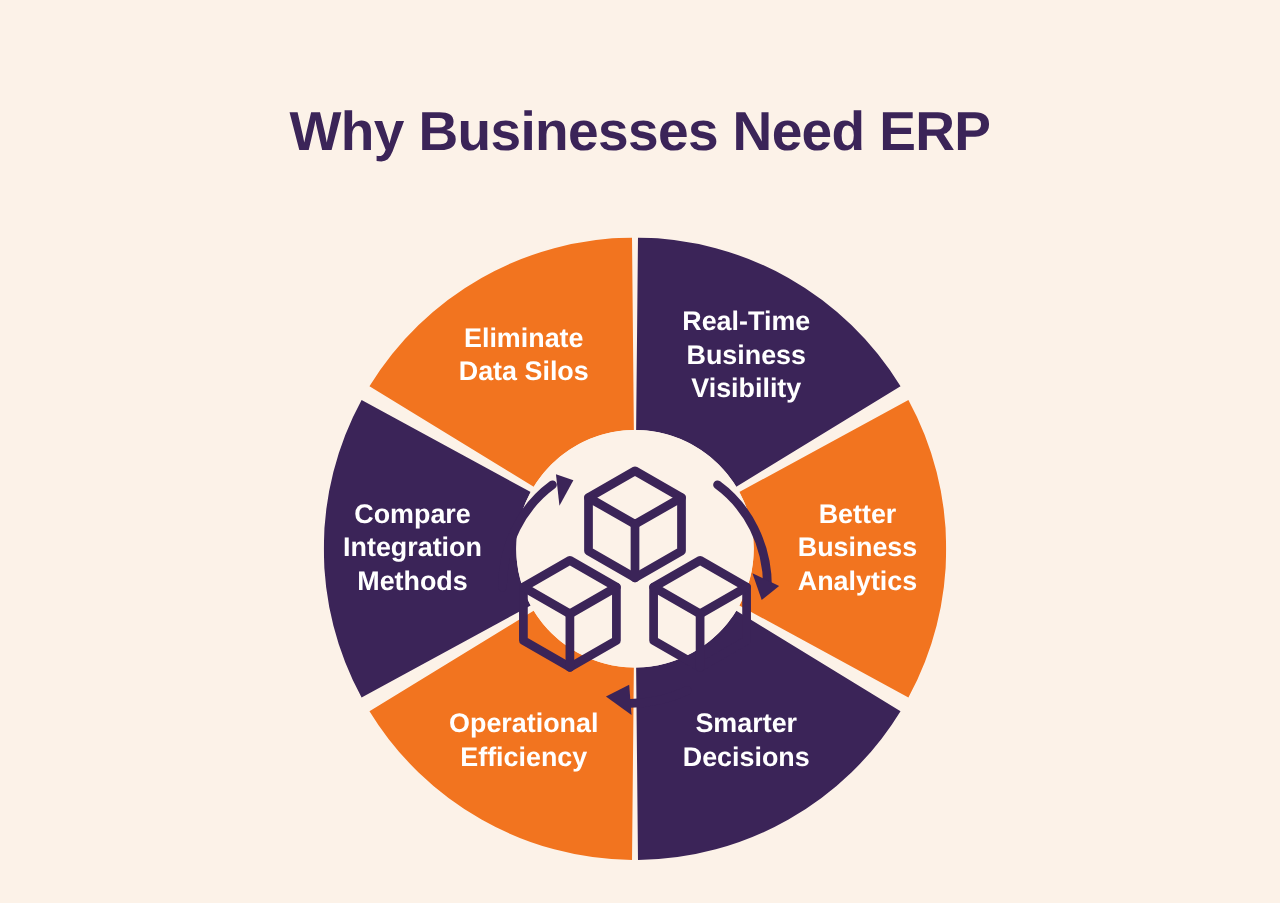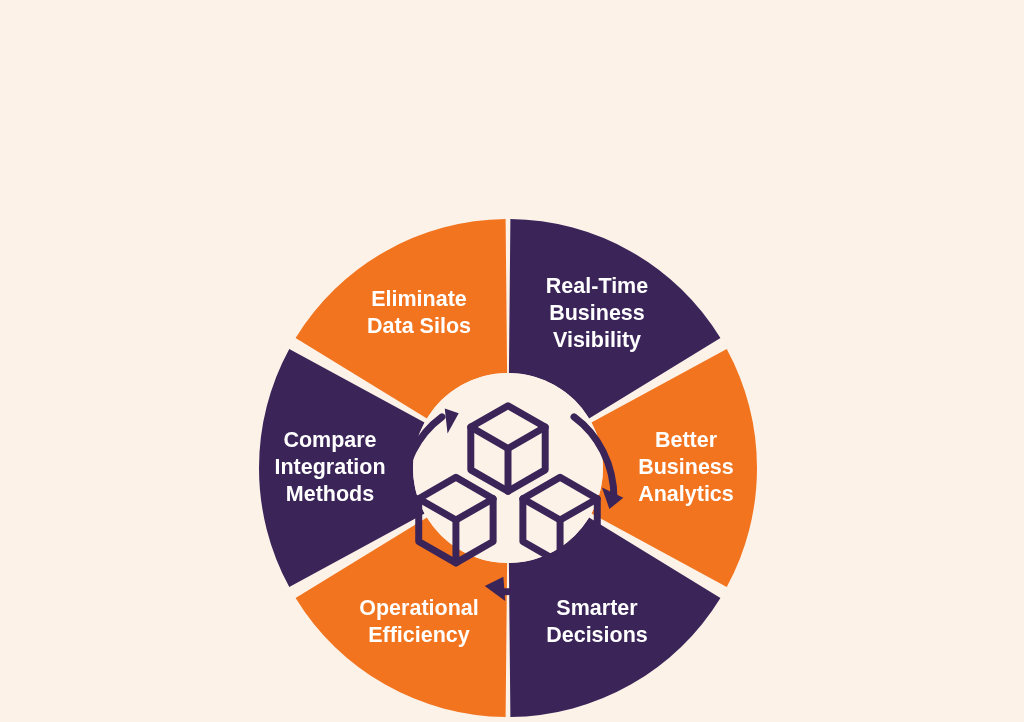--- a/index.html
+++ b/index.html
@@ -33,21 +33,21 @@
     line-height: 1.12;
     letter-spacing: -0.5px;
     font-family: "Liberation Sans", sans-serif;
   }
   .page-title .title-line {
     display: block;
   }
   #wheel-wrap {
     position: absolute;
     left: 259px;
-    top: 219px;
+    top: 190px;
     width: 498px;
     height: 498px;
   }
   svg.wheel {
     display: block;
     width: 498px;
     height: 498px;
   }
   .seg-label {
     fill: #ffffff;
@@ -67,20 +67,21 @@
   .icon-fill {
     fill: #3b2458;
   }
 </style>
 </head>
 <body>
 
 <div id="infographic">
 
   <h1 class="page-title">
+    <span class="title-line">Why Businesses Need ERP</span>
   </h1>
 
   <div id="wheel-wrap">
     <svg class="wheel" viewBox="0 0 498 498" xmlns="http://www.w3.org/2000/svg">
 
       <g id="segments">
           <path d="M 251.3901917021376 0.011472184706804 A 249 249 0 0 1 461.42085560672376 119.08318006005763 L 330.0441015367019 199.43334178998182 A 95 95 0 0 0 249.911920528928 154.00437693794035 Z" fill="#3b2458"></path>
           <path d="M 467.7216942502407 129.9965527209223 A 249 249 0 0 1 467.7216942502407 368.0034472790777 L 332.44803595892716 294.40292165266015 A 95 95 0 0 0 332.44803595892716 203.59707834733982 Z" fill="#f2741f"></path>
           <path d="M 461.42085560672376 378.91681993994234 A 249 249 0 0 1 251.3901917021377 497.9885278152932 L 249.91192052892805 343.9956230620596 A 95 95 0 0 0 330.0441015367019 298.56665821001815 Z" fill="#3b2458"></path>
           <path d="M 246.60980829786232 497.9885278152932 A 249 249 0 0 1 36.57914439327618 378.9168199399423 L 167.95589846329813 298.56665821001815 A 95 95 0 0 0 248.08807947107198 343.9956230620596 Z" fill="#f2741f"></path>

